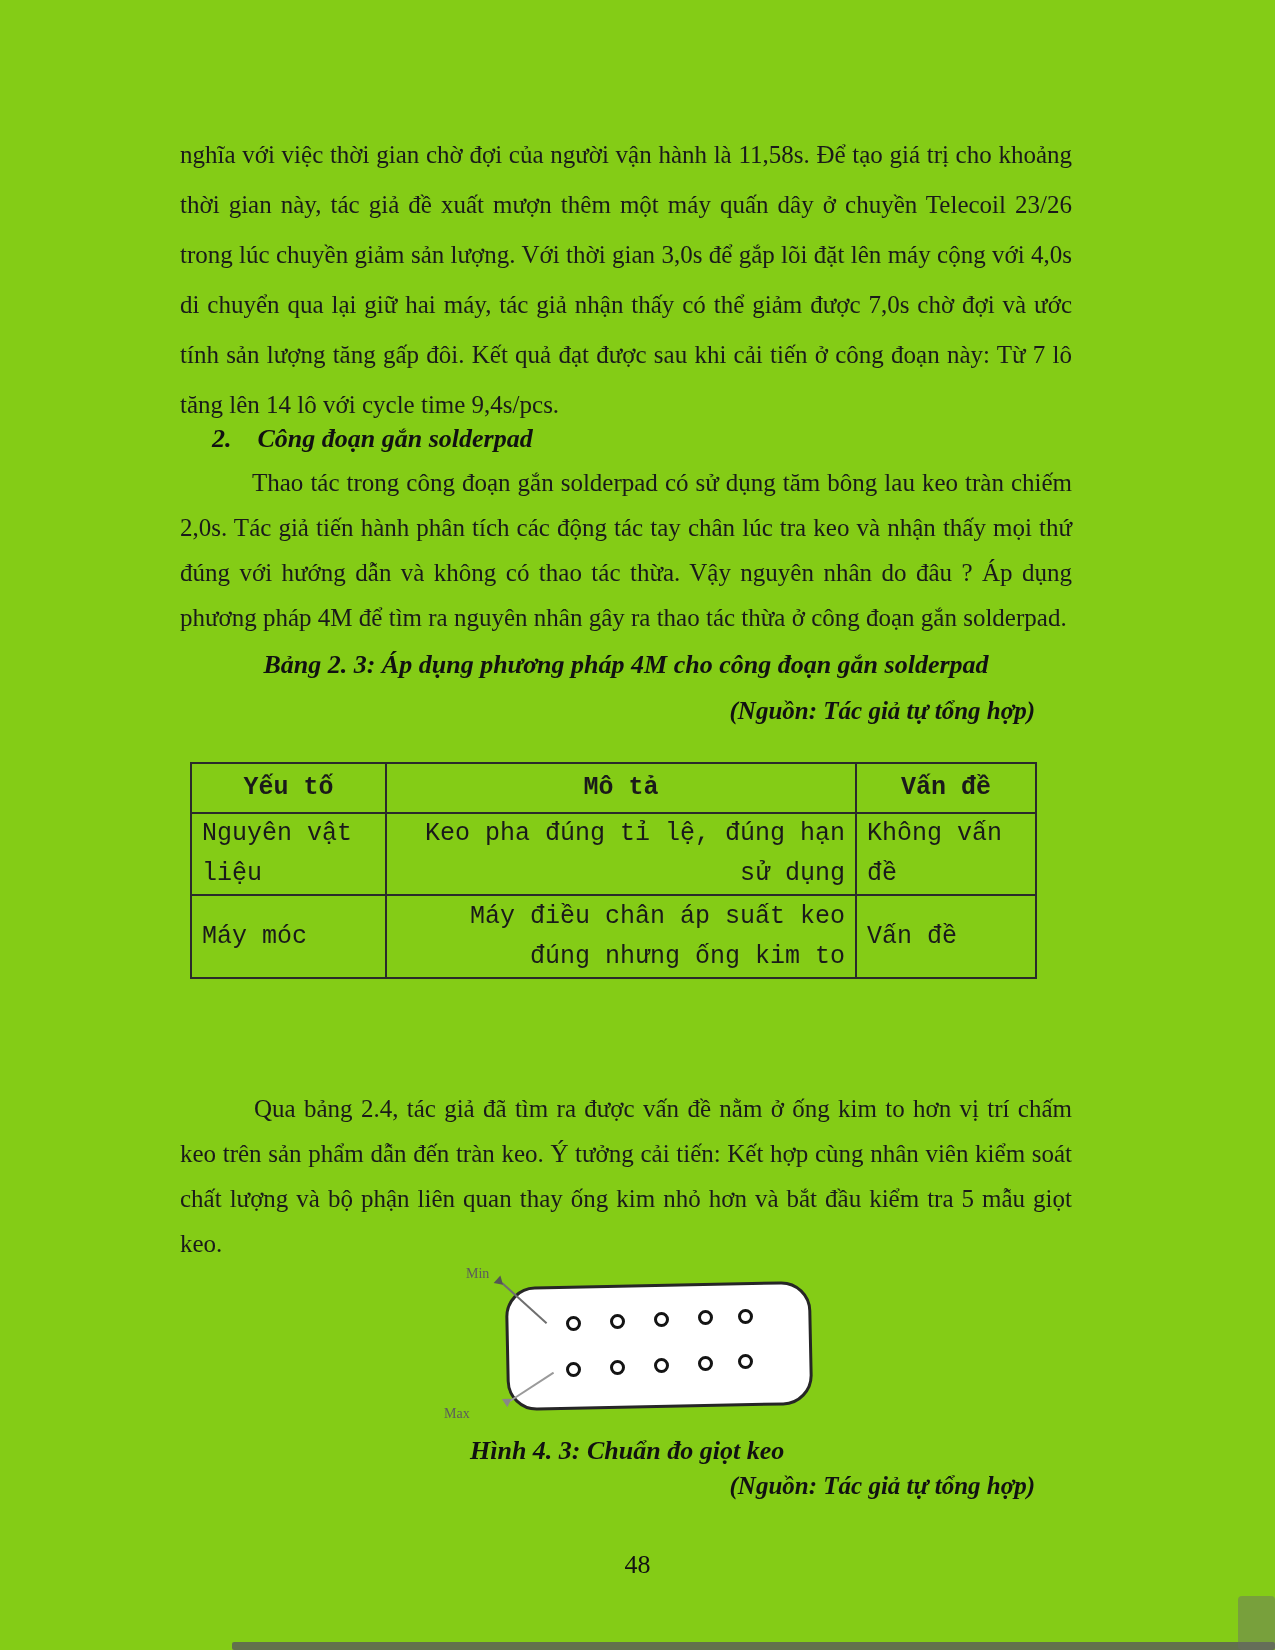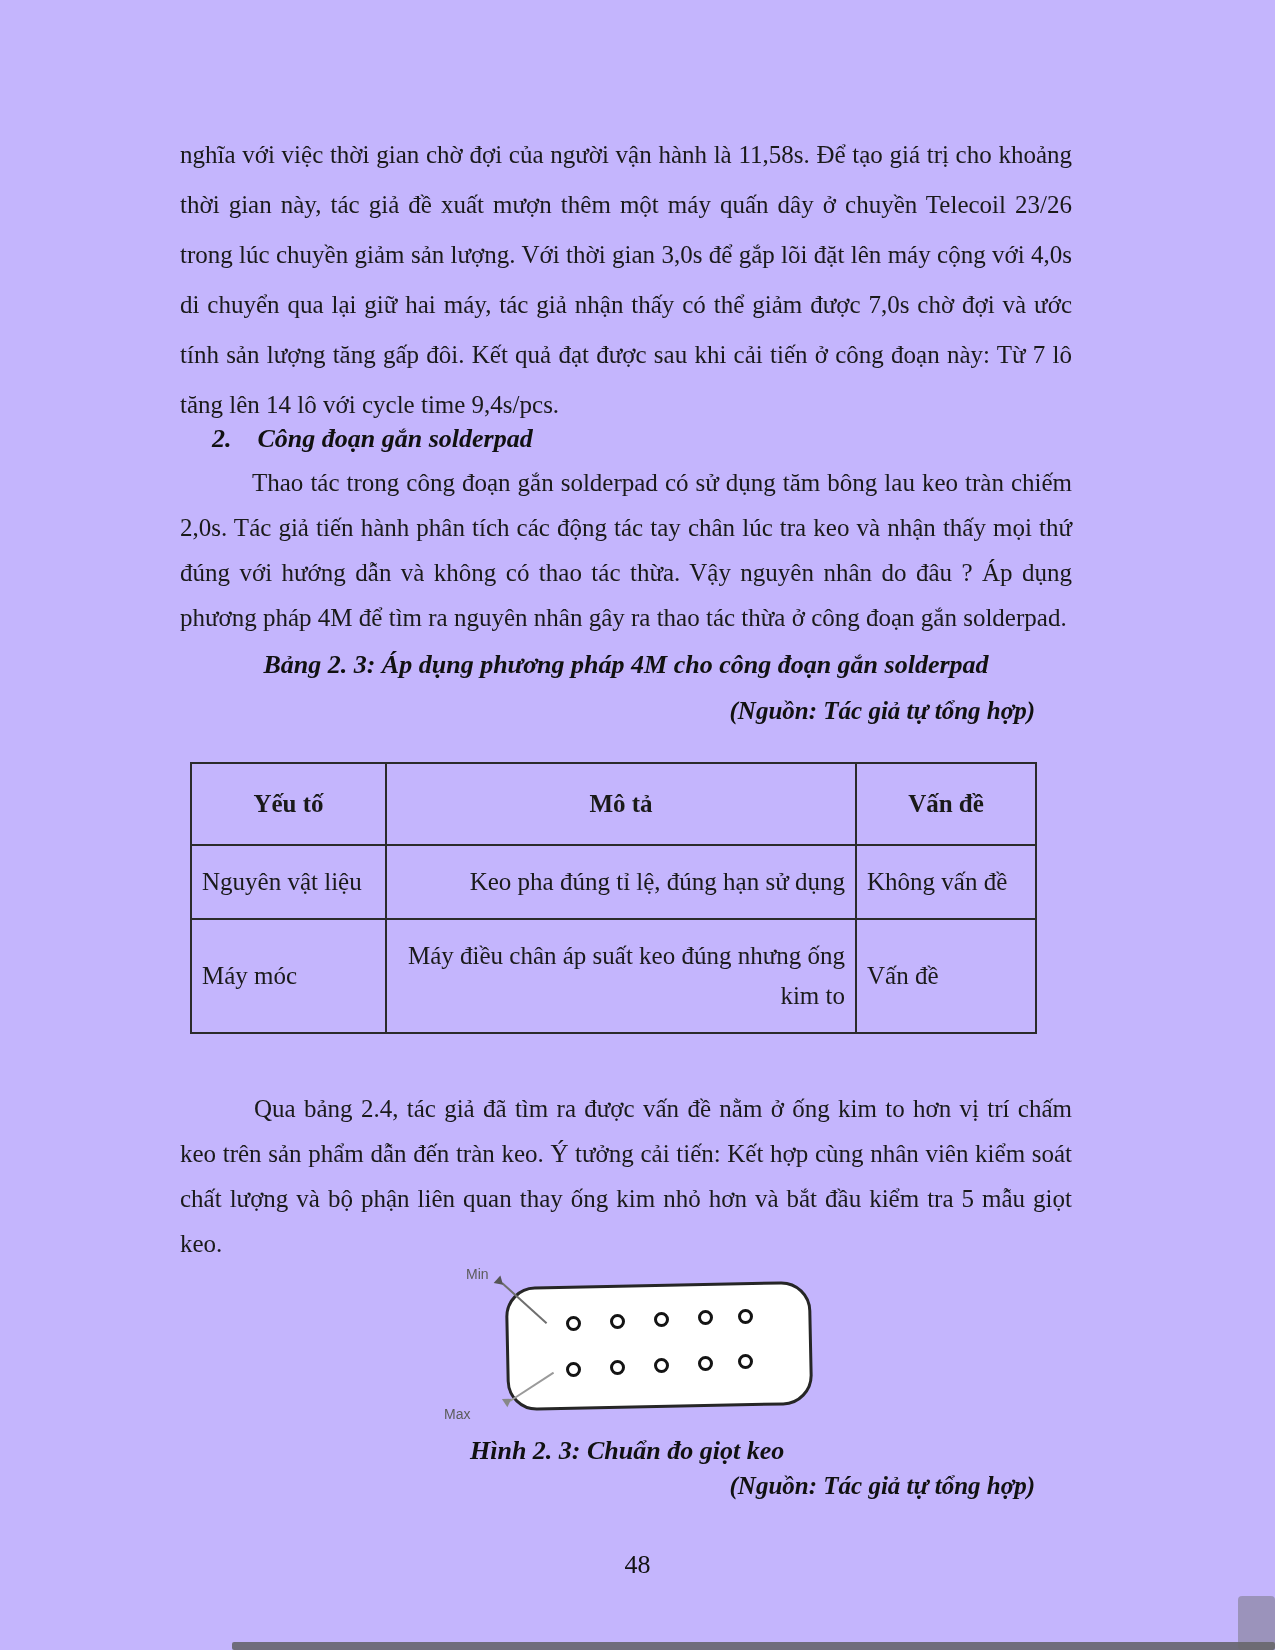--- a/index.html
+++ b/index.html
@@ -5,21 +5,21 @@
   html, body { margin: 0; padding: 0; }
   body {
     width: 1275px; height: 1650px;
     background: #ffffff;
     font-family: "Liberation Serif", serif;
     color: #161616;
   }
   .page {
     position: relative;
     width: 1275px; height: 1650px;
-    background: #c4b5fd;
+    background: #84cc16;
     overflow: hidden;
   }
   .abs { position: absolute; }
   .body-text {
     font-size: 25px;
     text-align: justify;
     margin: 0;
     color: #1a1a1a;
   }
   .p1 { left: 180px; top: 130px; width: 892px; line-height: 50px; }
@@ -43,22 +43,23 @@
     position: absolute; left: 190px; top: 762px;
     border-collapse: collapse; table-layout: fixed;
     width: 845px;
     font-size: 25px; color: #1a1a1a;
   }
   table.mtable col.c1 { width: 195px; }
   table.mtable col.c2 { width: 470px; }
   table.mtable col.c3 { width: 180px; }
   table.mtable th, table.mtable td {
     border: 2px solid #2b2b2b;
-    padding: 16px 10px;
+    padding: 0 10px;
     line-height: 40px;
+    font-family: Liberation Mono, monospace;
   }
   table.mtable th { font-weight: bold; text-align: center; height: 48px; }
   table.mtable td.center { }
   table.mtable td.left { text-align: right; padding-left: 16px; }
   tr.r1 { height: 58px; }
   tr.r2 { height: 46px; }
   tr.r3 { height: 47px; }
   tr.r4 { height: 83px; }
 
   
@@ -71,21 +72,21 @@
     transform: rotate(-1.2deg);
     background: #fff;
   }
   .glue-dot {
     position: absolute; width: 9px; height: 9px;
     border: 3px solid #141414; border-radius: 50%;
     background: #fff;
   }
   .minmax-label {
     position: absolute;
-    font-family: Liberation Sans, sans-serif;
+    font-family: Liberation Serif, serif;
     font-size: 14px; color: #5c5c5c;
   }
   .min-label { left: 26px; top: 8px; }
   .max-label { left: 4px; top: 148px; }
   .leader-line {
     position: absolute; height: 2px; background: #6f6f6f;
     transform-origin: 0 50%;
   }
   .min-line { left: 62px; top: 24px; width: 60px; transform: rotate(42deg); }
   .max-line { left: 70px; top: 142px; width: 52px; transform: rotate(-33deg); background: #9a9a9a; }
@@ -167,21 +168,21 @@
     <div class="glue-dot" style="left:214px; top:54px;"></div>
     <div class="glue-dot" style="left:258px; top:52px;"></div>
     <div class="glue-dot" style="left:298px; top:51px;"></div>
     <div class="glue-dot" style="left:126px; top:104px;"></div>
     <div class="glue-dot" style="left:170px; top:102px;"></div>
     <div class="glue-dot" style="left:214px; top:100px;"></div>
     <div class="glue-dot" style="left:258px; top:98px;"></div>
     <div class="glue-dot" style="left:298px; top:96px;"></div>
   </div>
 
-  <div class="abs caption fig-caption">Hình 2. 3: Chuẩn đo giọt keo</div>
+  <div class="abs caption fig-caption">Hình 4. 3: Chuẩn đo giọt keo</div>
 
   <div class="abs caption fig-source">(Nguồn: Tác giả tự tổng hợp)</div>
 
   <div class="abs page-number">48</div>
 
   <div class="abs scan-bar"></div>
   <div class="abs scan-smudge"></div>
 
 </div>
 

